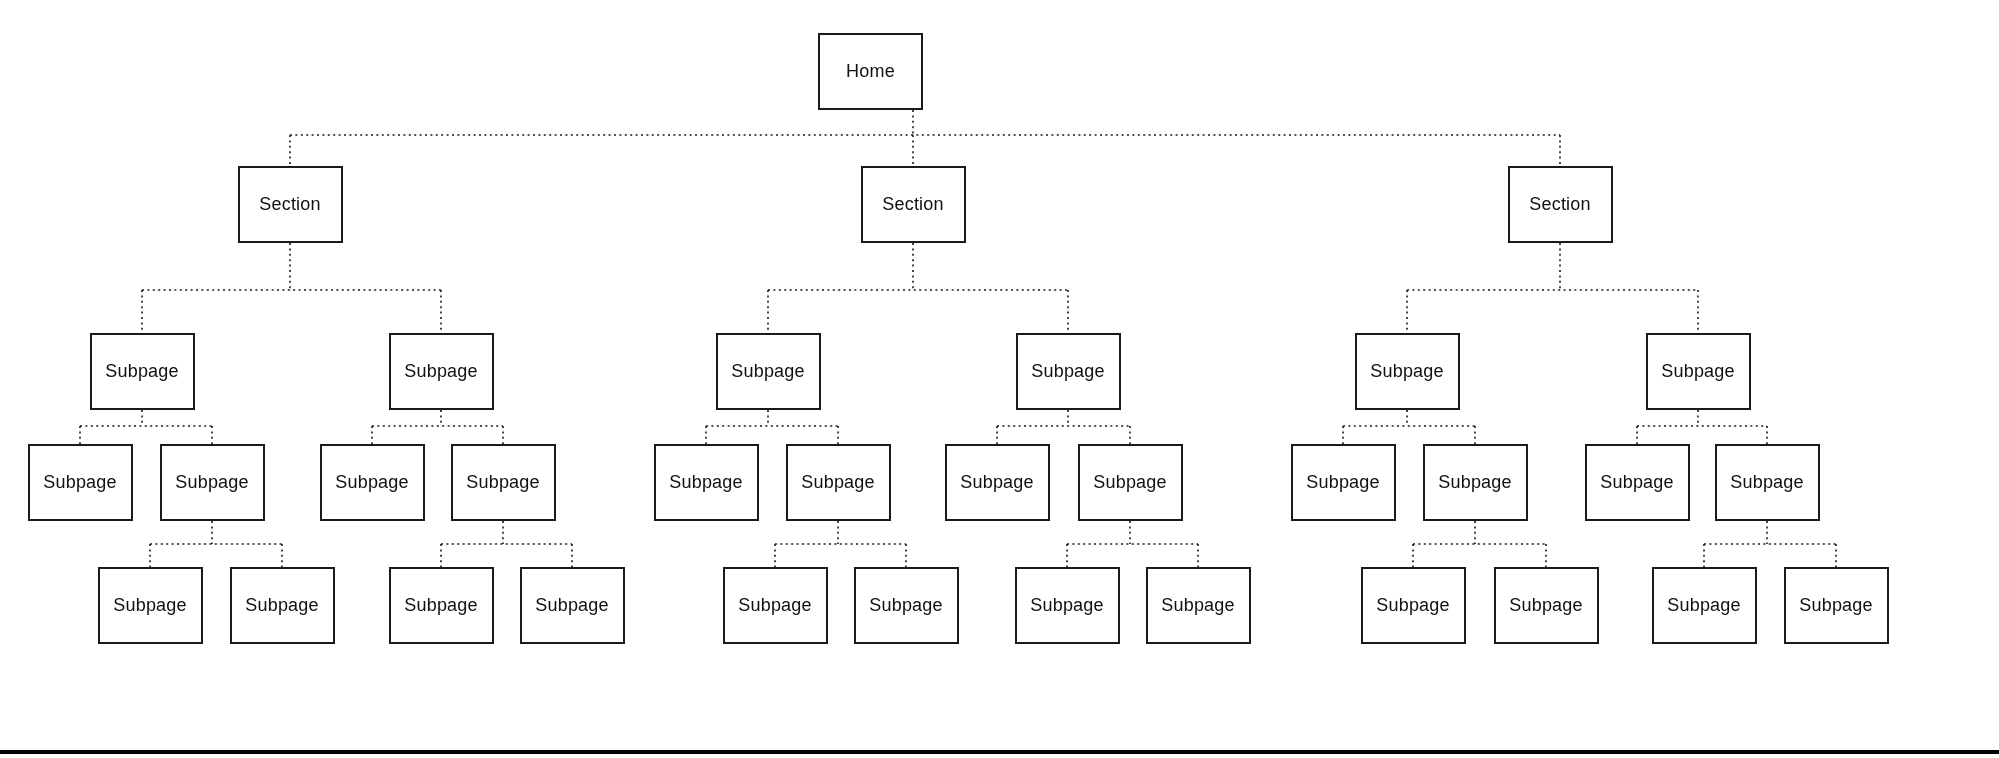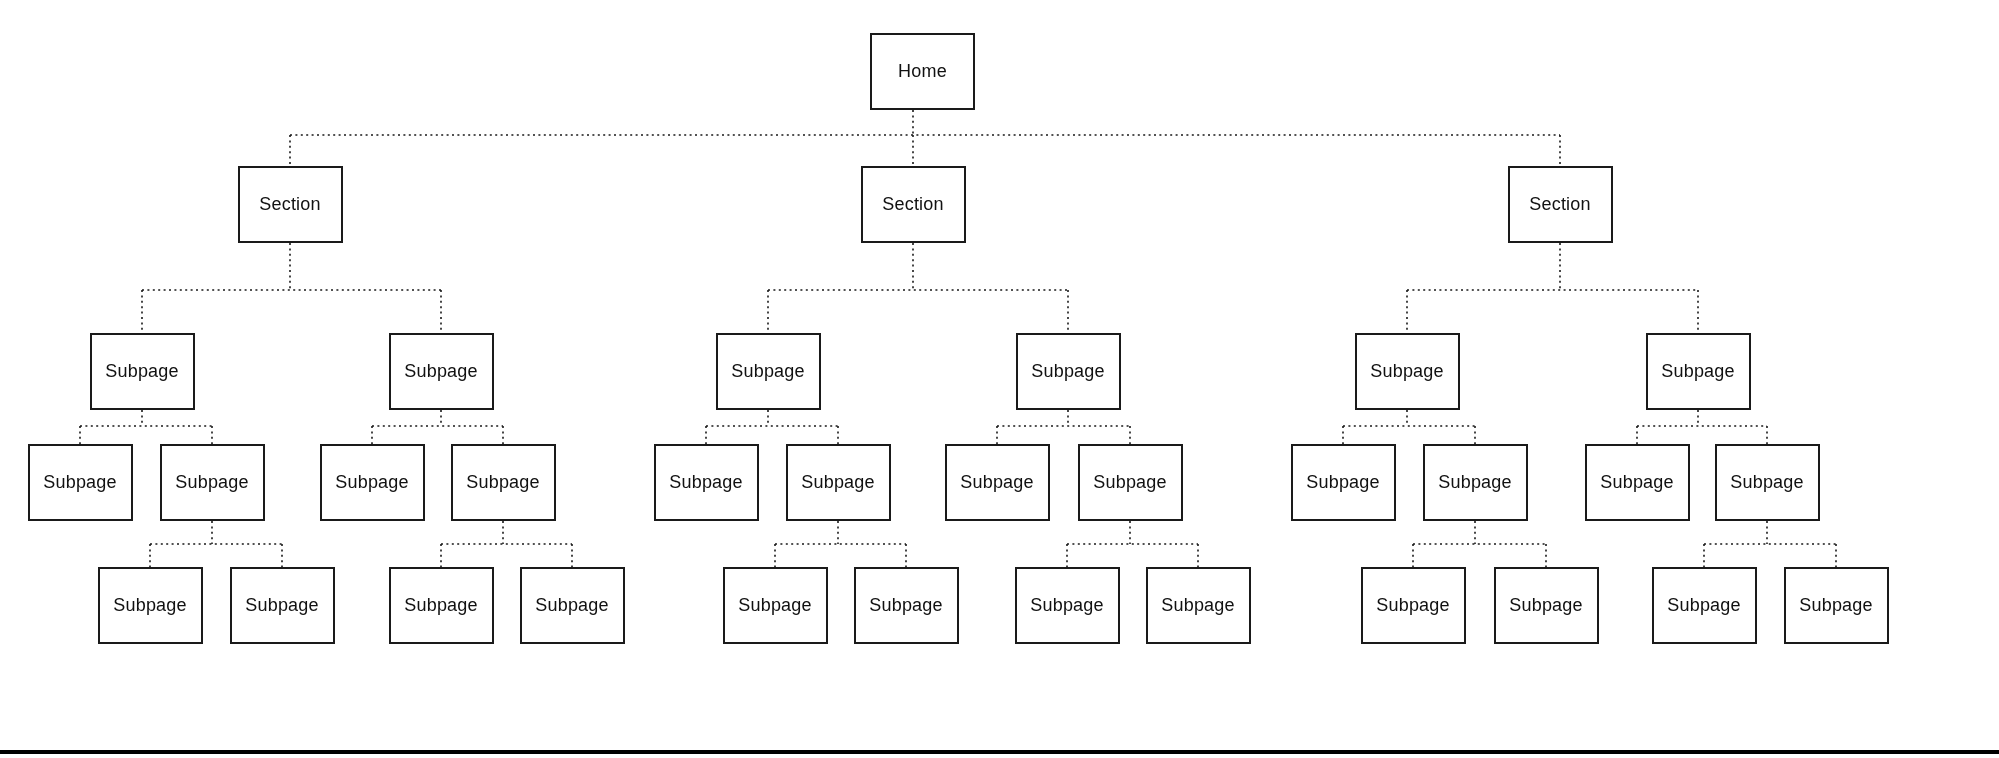--- a/index.html
+++ b/index.html
@@ -113,21 +113,21 @@
       <line x1="1407" y1="290" x2="1698" y2="290" stroke="#1a1a1a" stroke-width="1.6" stroke-dasharray="2 3.4"></line>
       <line x1="1407" y1="290" x2="1407" y2="333" stroke="#1a1a1a" stroke-width="1.6" stroke-dasharray="2 3.4"></line>
       <line x1="1698" y1="290" x2="1698" y2="333" stroke="#1a1a1a" stroke-width="1.6" stroke-dasharray="2 3.4"></line>
       <line x1="913" y1="110" x2="913" y2="135" stroke="#1a1a1a" stroke-width="1.6" stroke-dasharray="2 3.4"></line>
       <line x1="290" y1="135" x2="1560" y2="135" stroke="#1a1a1a" stroke-width="1.6" stroke-dasharray="2 3.4"></line>
       <line x1="290" y1="135" x2="290" y2="166" stroke="#1a1a1a" stroke-width="1.6" stroke-dasharray="2 3.4"></line>
       <line x1="913" y1="135" x2="913" y2="166" stroke="#1a1a1a" stroke-width="1.6" stroke-dasharray="2 3.4"></line>
       <line x1="1560" y1="135" x2="1560" y2="166" stroke="#1a1a1a" stroke-width="1.6" stroke-dasharray="2 3.4"></line>
     </svg>
 
-  <div class="node-box" style="left: 870px; top: 33px;">
+  <div class="node-box" style="left: 818px; top: 33px;">
       <span class="node-label">Home</span>
     </div>
     <div class="node-box" style="left: 237.5px; top: 166px;">
       <span class="node-label">Section</span>
     </div>
     <div class="node-box" style="left: 89.5px; top: 333px;">
       <span class="node-label">Subpage</span>
     </div>
     <div class="node-box" style="left: 27.5px; top: 444px;">
       <span class="node-label">Subpage</span>

